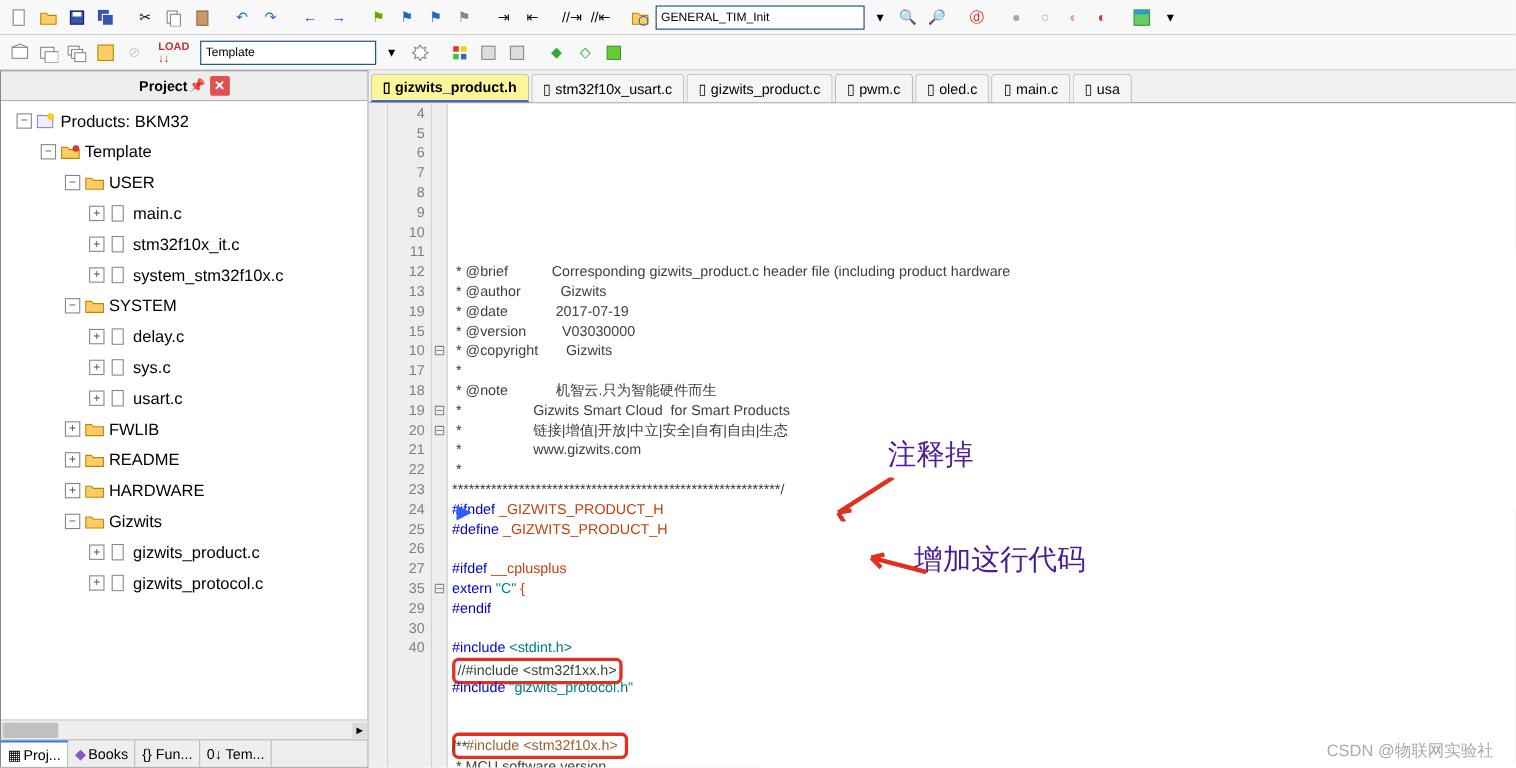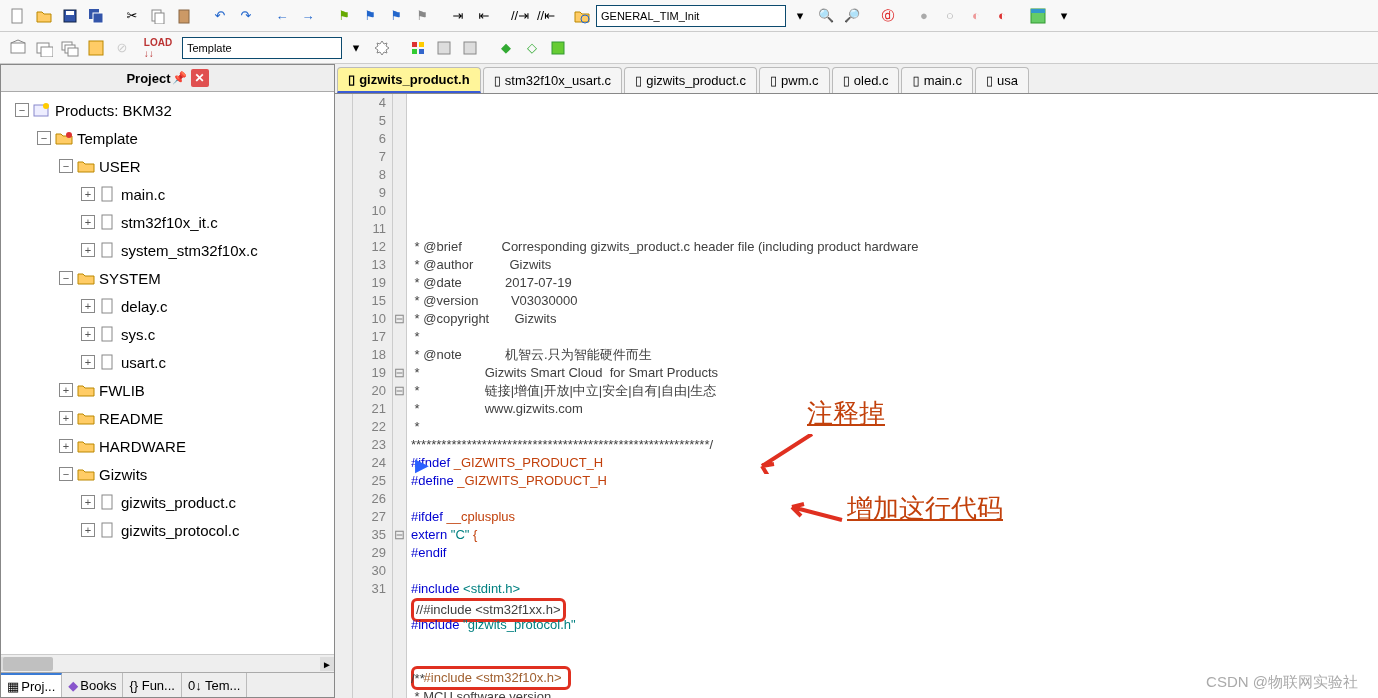--- a/index.html
+++ b/index.html
@@ -57,21 +57,21 @@
   .c-blue { color:#0000d0; }
   .c-teal { color:#008080; }
   .c-brown { color:#a06030; }
   .c-black { color:#c2410c; }
 
   .boxred { border:3px solid #e03020; border-radius:6px; padding:0 2px; display:inline-block; }
   .boxred2 { border:3px solid #e03020; border-radius:6px; padding:0 6px; display:inline-block;margin-top:32px; }
 
   .cursor-caret { position:absolute; left:8px; top:calc(18px*20 + 2px); font-size:18px; color:#2a60ff; }
 
-  .anno { position:absolute; font-family:'SimHei','Microsoft YaHei',sans-serif; font-size:26px; color:#c2410c; pointer-events:none;text-decoration:underline; }
+  .anno { position:absolute; font-family:'SimHei','Microsoft YaHei',sans-serif; font-size:26px; color:#4c1d95; pointer-events:none; }
   .arrow { position:absolute; width:60px; height:40px; pointer-events:none; }
 
   .watermark { position:absolute; right:20px; bottom:6px; font-size:15px; color:#aaa; font-family:'Microsoft YaHei',sans-serif; }
 </style>
 </head>
 <body>
 
 <div class="toolbar">
   <div class="tb-btn">
       <svg width="16" height="16">
@@ -486,21 +486,21 @@
           <div class="ln">21</div>
           <div class="ln">22</div>
           <div class="ln">23</div>
           <div class="ln">24</div>
           <div class="ln">25</div>
           <div class="ln">26</div>
           <div class="ln">27</div>
           <div class="ln">35</div>
           <div class="ln">29</div>
           <div class="ln">30</div>
-          <div class="ln">31</div>
+          <div class="ln">40</div>
         </div>
       <div class="gutter-fold" id="gut-fold">
           <div class="ln"></div>
           <div class="ln"></div>
           <div class="ln"></div>
           <div class="ln"></div>
           <div class="ln"></div>
           <div class="ln"></div>
           <div class="ln"></div>
           <div class="ln"></div>
@@ -525,21 +525,21 @@
           <div class="ln"></div>
           <div class="ln"></div>
         </div>
       <div class="code" id="code-body">
         <span class="cursor-caret">▶</span>
         
         <div class="anno" style="left:400px; top:310px;">注释掉</div>
         <svg class="arrow" style="left:350px; top:340px;">
             <path d="M55 0 L5 32 M5 32 l12 -2 M5 32 l6 10" stroke="#e03020" stroke-width="4" fill="none"></path>
           </svg>
-        <div class="anno" style="left:440px; top:405px;">增加这行代码</div>
+        <div class="anno" style="left:424px; top:405px;">增加这行代码</div>
         <svg class="arrow" style="left:380px; top:408px;">
             <path d="M55 18 L5 5 M5 5 l12 -3 M5 5 l9 9" stroke="#e03020" stroke-width="4" fill="none"></path>
           </svg>
       <div class="ln c-green"> * @brief           Corresponding gizwits_product.c header file (including product hardware </div><div class="ln c-green"> * @author          Gizwits</div><div class="ln c-green"> * @date            2017-07-19</div><div class="ln c-green"> * @version         V03030000</div><div class="ln c-green"> * @copyright       Gizwits</div><div class="ln c-green"> *</div><div class="ln c-green"> * @note            机智云.只为智能硬件而生</div><div class="ln c-green"> *                  Gizwits Smart Cloud  for Smart Products</div><div class="ln c-green"> *                  链接|增值|开放|中立|安全|自有|自由|生态</div><div class="ln c-green"> *                  www.gizwits.com</div><div class="ln c-green"> *</div><div class="ln c-green">***********************************************************/</div><div class="ln "><span class="c-blue">#ifndef</span> <span class="c-black">_GIZWITS_PRODUCT_H</span></div><div class="ln "><span class="c-blue">#define</span> <span class="c-black">_GIZWITS_PRODUCT_H</span></div><div class="ln "></div><div class="ln "><span class="c-blue">#ifdef</span> <span class="c-black">__cplusplus</span></div><div class="ln "><span class="c-blue">extern</span> <span class="c-teal">"C"</span> <span class="c-black">{</span></div><div class="ln "><span class="c-blue">#endif</span></div><div class="ln "></div><div class="ln "><span class="c-blue">#include</span> <span class="c-teal">&lt;stdint.h&gt;</span></div><div class="ln "><span class="boxred"><span class="c-green">//#include &lt;stm32f1xx.h&gt;</span></span></div><div class="ln "><span class="c-blue">#include</span> <span class="c-teal">"gizwits_protocol.h"</span></div><div class="ln "><span class="boxred2"><span class="c-brown">&nbsp;#include &lt;stm32f10x.h&gt;</span></span></div><div class="ln "></div><div class="ln c-green">/**</div><div class="ln c-green"> * MCU software version</div></div>
     </div>
   </div>
 </div>
 
 <div class="watermark">CSDN @物联网实验社</div>
 

